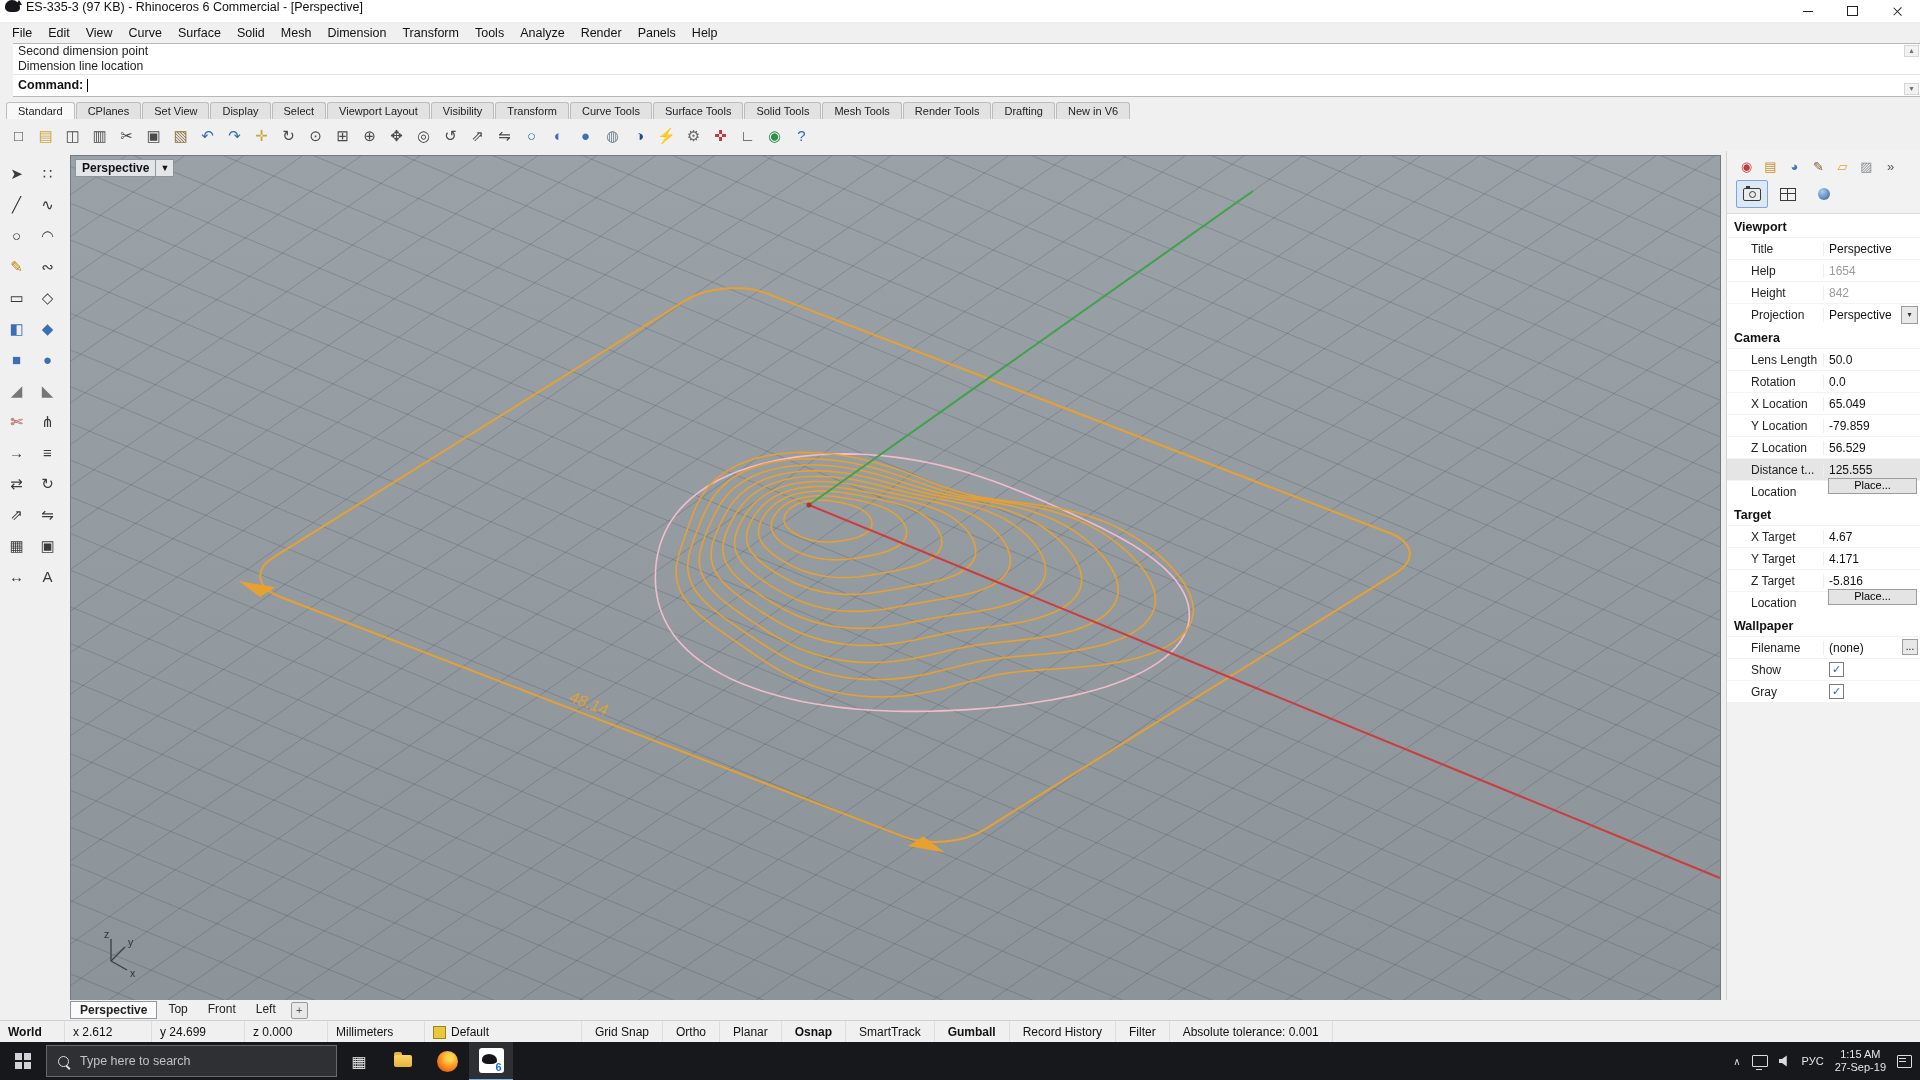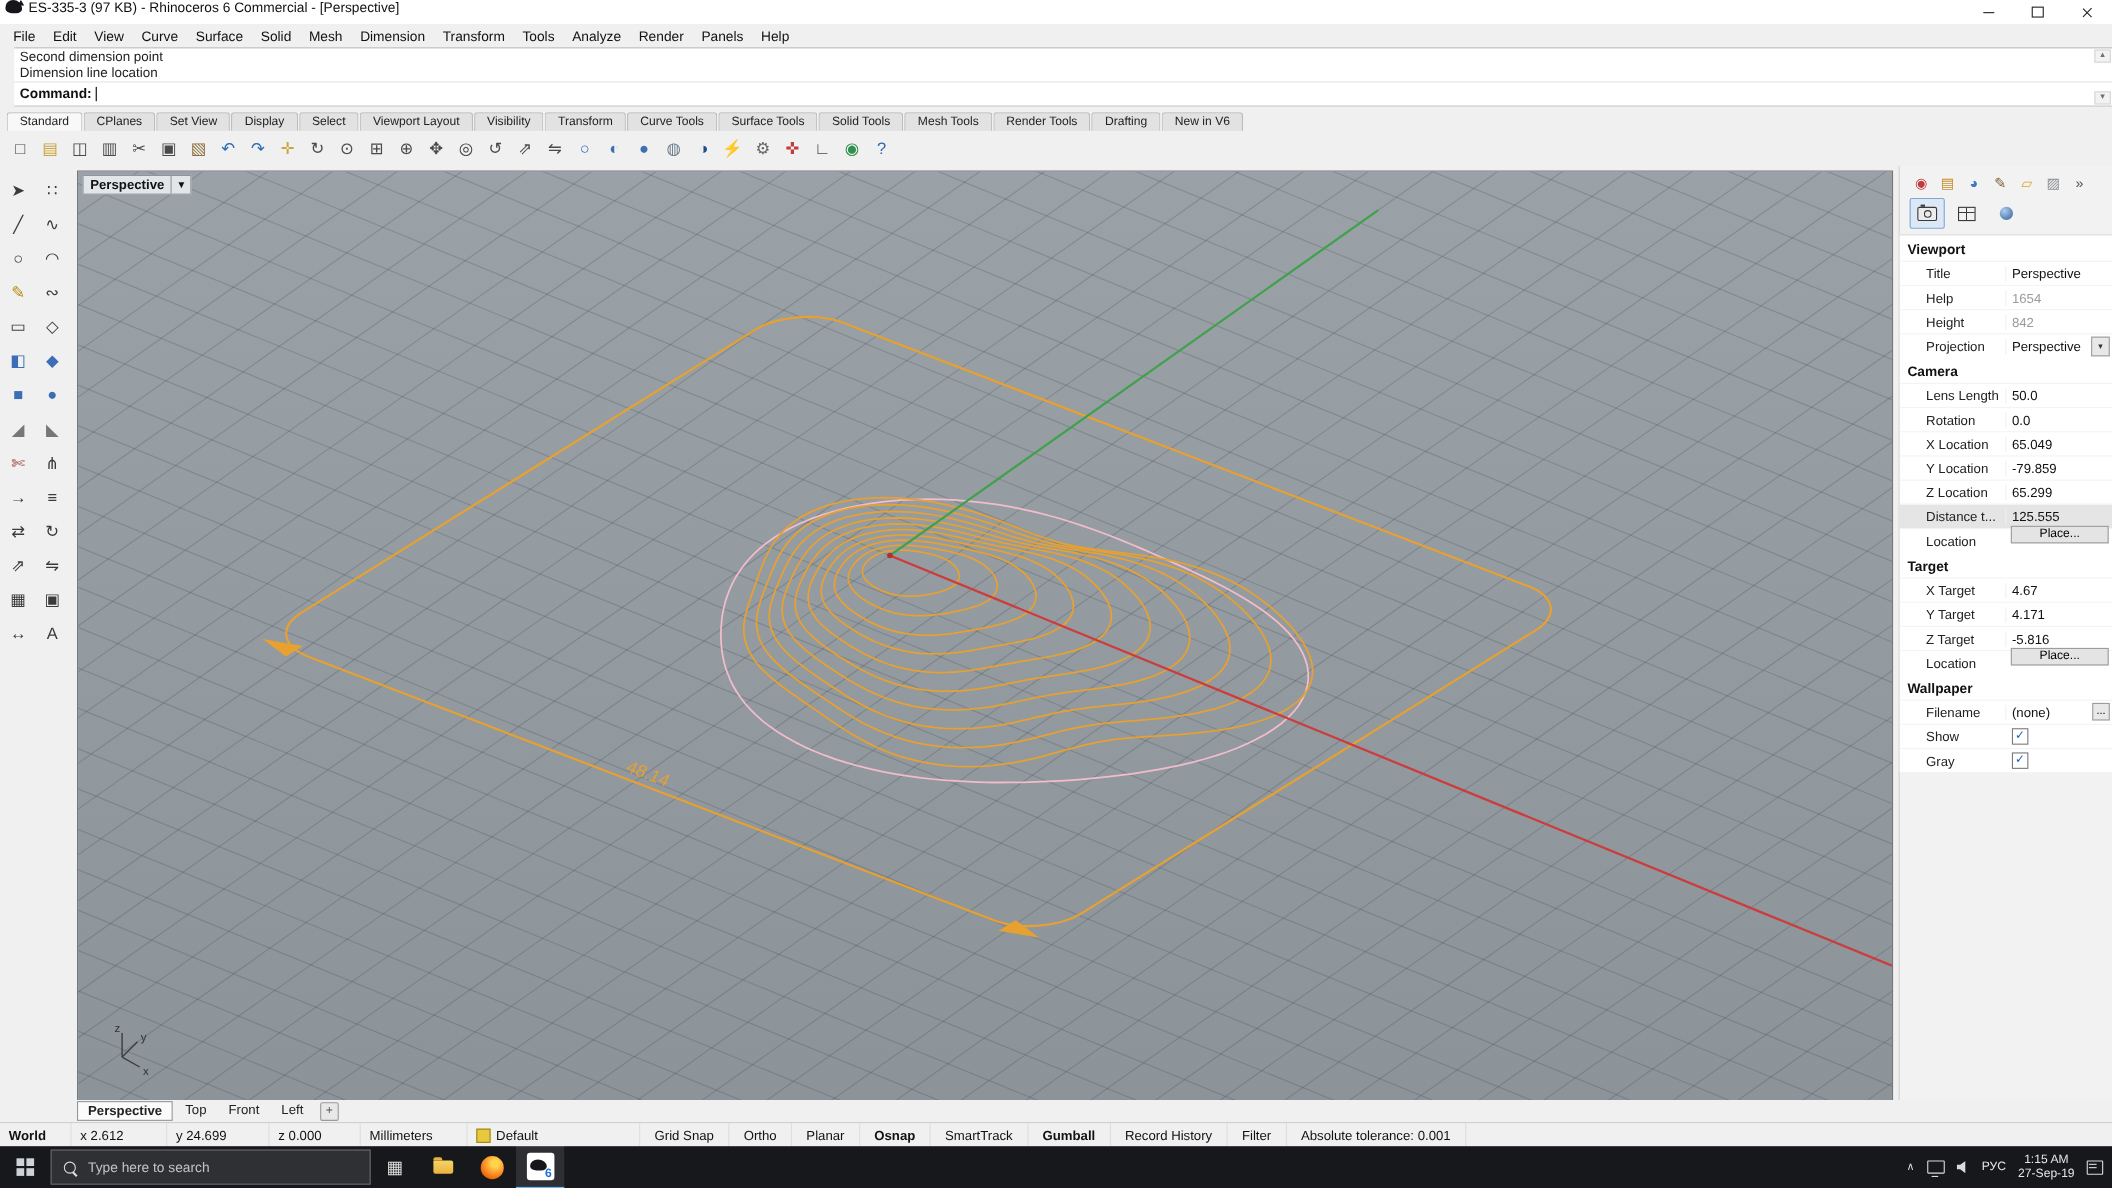--- a/index.html
+++ b/index.html
@@ -666,21 +666,21 @@
             <span class="pval">65.049</span>
 
           </div>
           <div class="prow">
             <span class="plabel">Y Location</span>
             <span class="pval">-79.859</span>
 
           </div>
           <div class="prow">
             <span class="plabel">Z Location</span>
-            <span class="pval">65.299</span>
+            <span class="pval">56.529</span>
 
           </div>
           <div class="prow selected">
             <span class="plabel">Distance t...</span>
             <span class="pval">125.555</span>
 
           </div>
           <div class="prow">
             <span class="plabel">Location</span>
 

